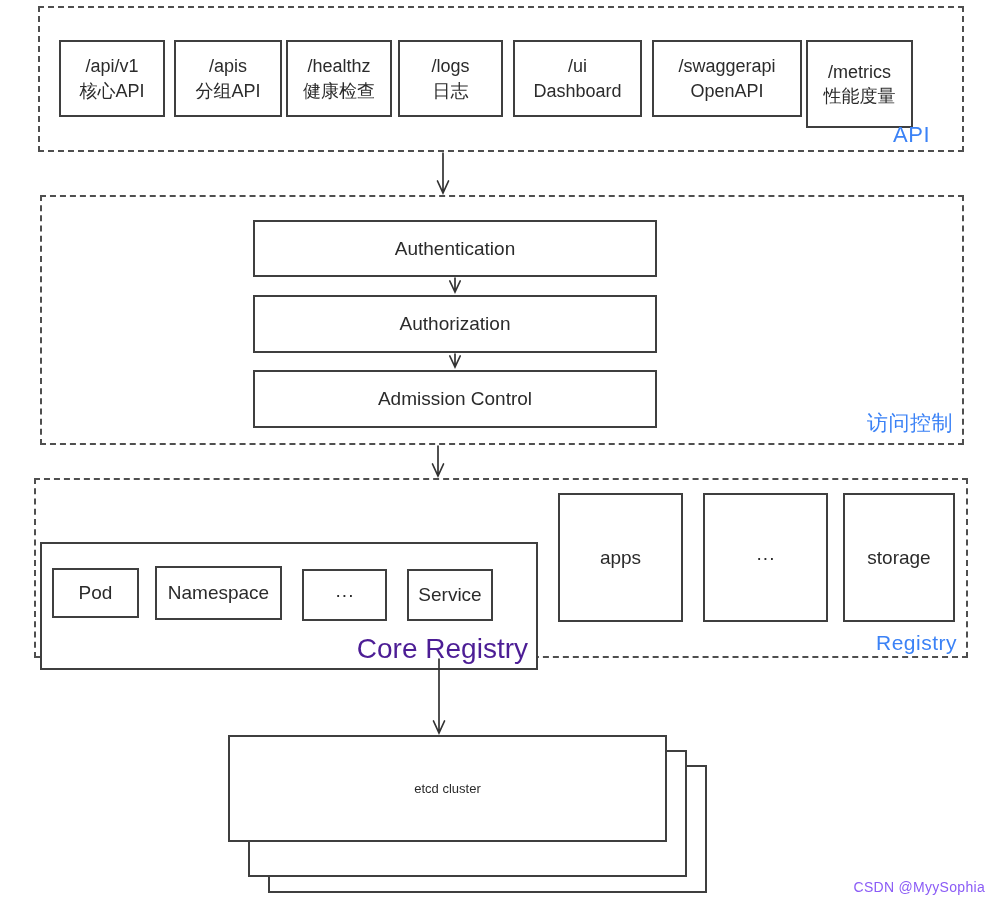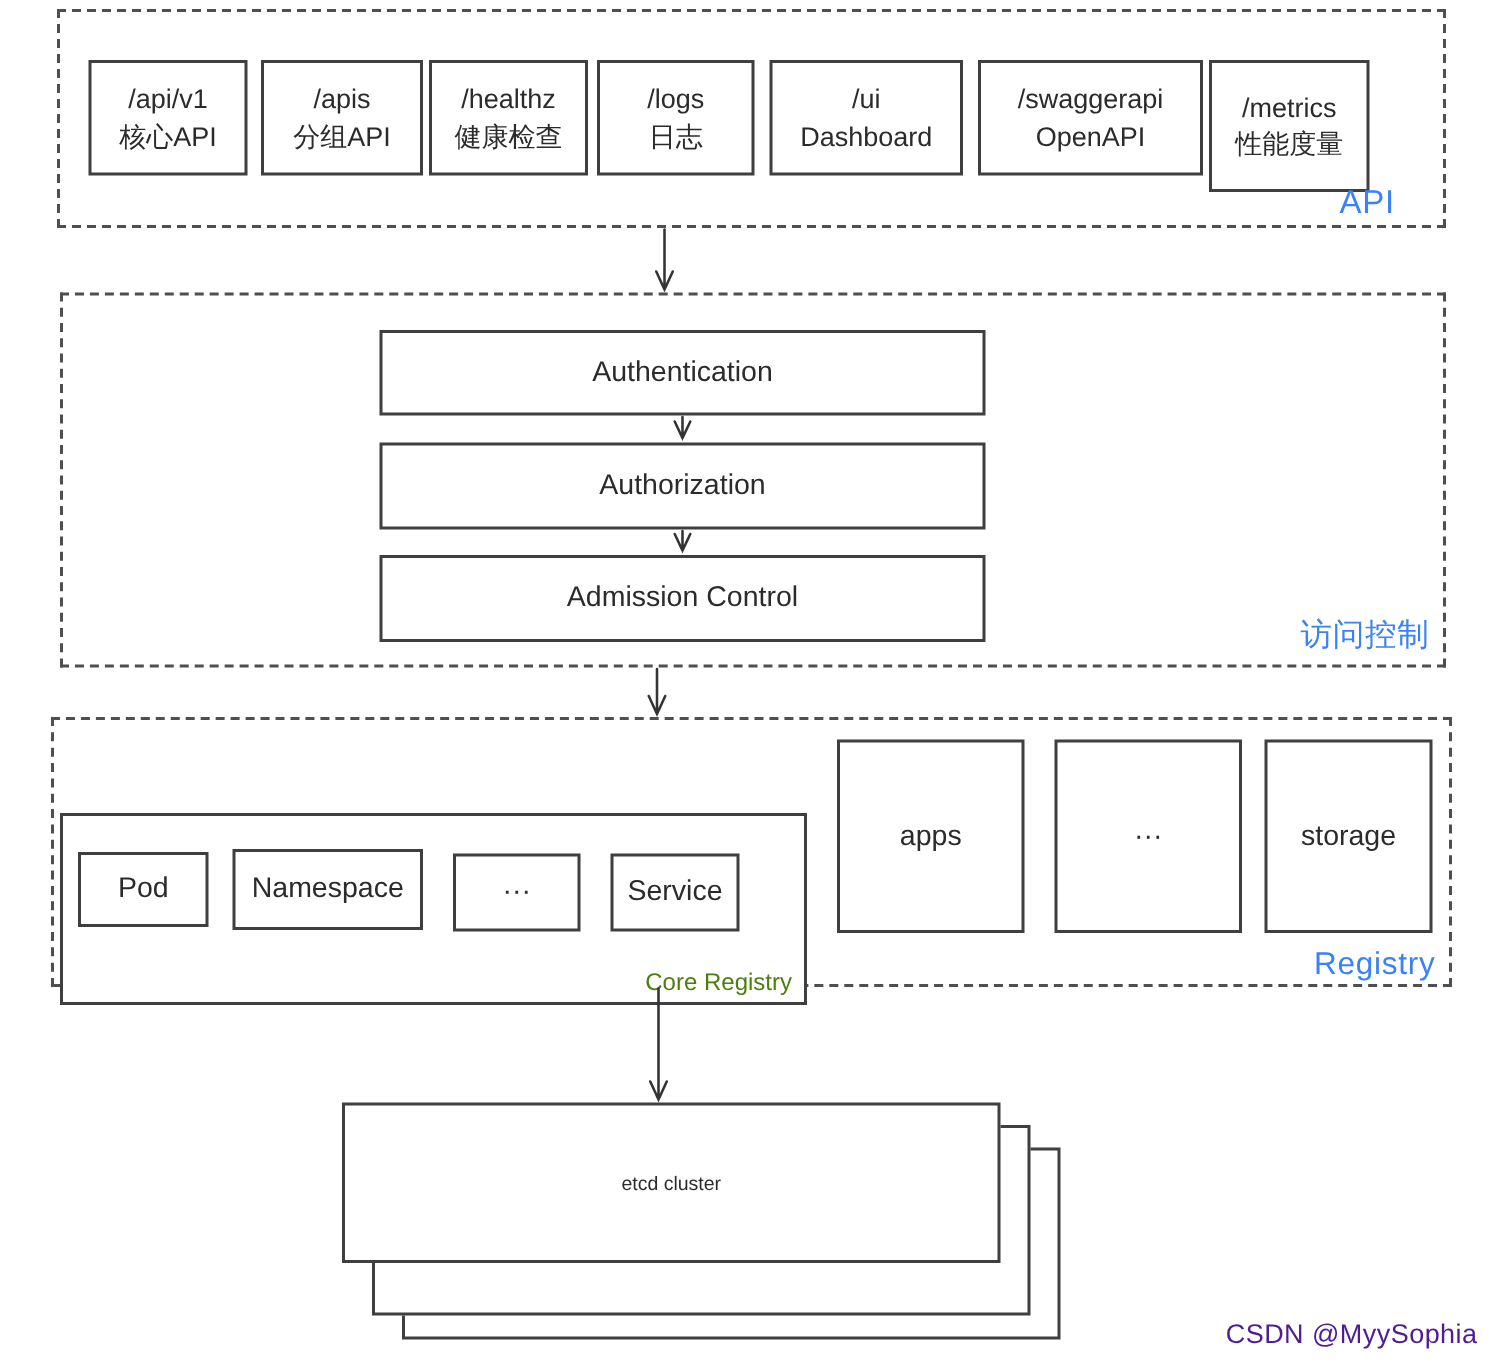--- a/index.html
+++ b/index.html
@@ -37,35 +37,35 @@
     font-size: 19px;
     color: #2b2b2b;
   }
   .endpoint {
     flex-direction: column;
     font-size: 18px;
     line-height: 1.35;
   }
   .inner-label {
     position: absolute;
-    font-size: 16px;
-    color: #4d7c0f;
+    font-size: 28px;
+    color: #4c1d95;
     white-space: nowrap;
   }
   .arrows {
     position: absolute;
     left: 0; top: 0;
     pointer-events: none;
   }
   .watermark {
     position: absolute;
     right: 12px;
     top: 879px;
-    font-size: 18px;
-    color: #4c1d95;
+    font-size: 14px;
+    color: #8b5cf6;
     letter-spacing: 0.3px;
   }
 </style>
 </head>
 <body>
 
 <div class="canvas">
 
   <div class="dashed-section" style="left:38px; top:6px; width:926px; height:146px;">
     <div class="node endpoint" style="left:19px; top:32px; width:106px; height:77px;justify-content:center;">

